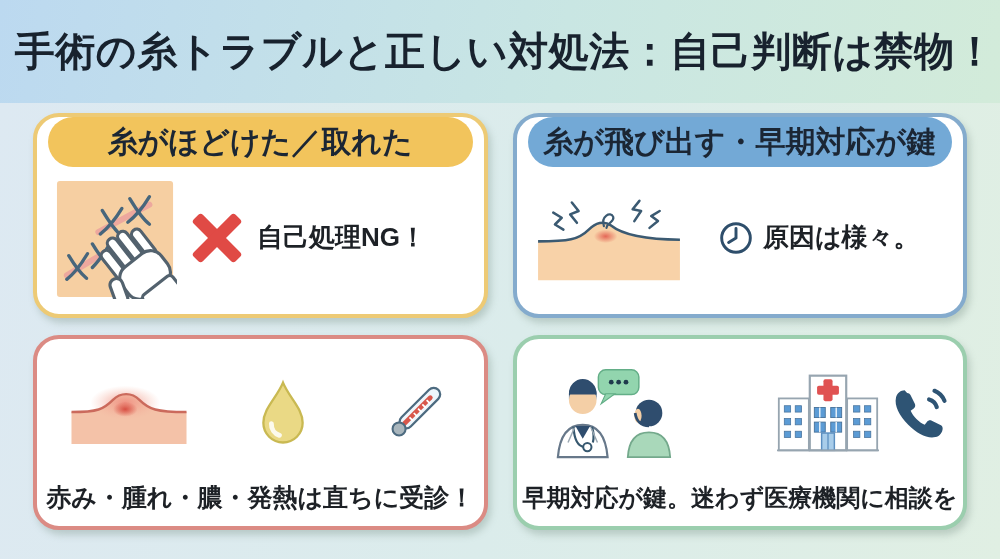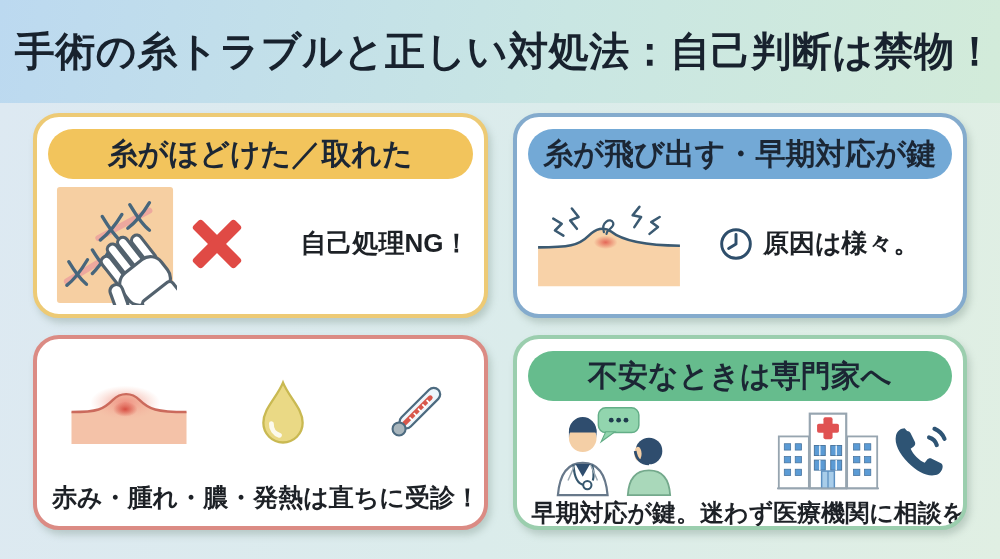--- a/index.html
+++ b/index.html
@@ -20,37 +20,37 @@
     background:linear-gradient(100deg,#dde9f2 0%,#dbeceb 52%,#e0efe3 100%);
     padding:10px 33px 0;box-sizing:border-box;
     display:grid;grid-template-columns:1fr 1fr;grid-template-rows:205px 195px;gap:17px 25px;
   }
   .card{
     background:#fff;border:4px solid var(--border,#ccc);border-radius:26px;
     box-shadow:3px 5px 7px rgba(125,150,140,.38);
     display:flex;flex-direction:column;overflow:hidden;
   }
   .pill{
-    flex:none;margin:12px 11px 0;height:50px;border-radius:26px;
+    flex:none;margin:0 11px 0;height:50px;border-radius:26px;
     background:var(--accent,#ddd);
     display:flex;align-items:center;justify-content:center;
     font-size:30px;font-weight:800;color:#1b2634;white-space:nowrap;
   }
   .body-row{flex:1;display:flex;align-items:center;}
   .c1-body{padding:0 14px 6px 18px;gap:8px;}
-  .c1-text{flex:1;text-align:right;font-size:26px;font-weight:800;color:#1d2126;line-height:1.35;}
+  .c1-text{flex:1;text-align:left;font-size:26px;font-weight:800;color:#1d2126;line-height:1.35;}
   .c2-body{padding:0 10px 6px 16px;}
   .c2-text{flex:1;display:flex;flex-direction:column;align-items:center;font-size:26px;font-weight:800;color:#1d2126;line-height:1.3;}
   .c2-line1{display:flex;align-items:center;gap:9px;}
   .body-col{flex:1;display:flex;flex-direction:column;}
   .icons-row{flex:1;display:flex;align-items:center;}
   .c3-icons{justify-content:space-between;padding:6px 30px 0;}
   .c4-icons{justify-content:space-between;padding:4px 14px 0;}
   .c4-right{display:flex;align-items:center;gap:12px;}
-  .caption{flex:none;text-align:center;font-weight:800;color:#1d2126;padding:0 15px 12px;white-space:nowrap;}
+  .caption{flex:none;text-align:center;font-weight:800;color:#1d2126;padding:0 6px 12px;white-space:nowrap;}
   .c3-caption{font-size:25px;}
   .c4-caption{font-size:24px;}
   svg{display:block;}
 </style>
 </head>
 <body>
 
 <div id="canvas">
 
   <div class="title-band">
@@ -164,21 +164,20 @@
               </g>
               <circle cx="45" cy="71" r="7.5" fill="#a9b6bd" stroke="#4d6b80" stroke-width="2.4"></circle>
             </g>
           </svg>
         </div>
         <div class="caption c3-caption">赤み・腫れ・膿・発熱は直ちに受診！</div>
       </div>
     </div>
 
     <div class="card" style="--accent: #66bc8d; --border: #9bceae;">
-      <div class="pill">不安なときは専門家へ</div>
       <div class="body-col">
         <div class="icons-row c4-icons">
           <svg width="155" height="92" viewBox="0 0 150 100">
 
             <path d="M20,98 C22,74 31,63 47,63 C63,63 72,74 74,98 Z" fill="#ffffff" stroke="#67788a" stroke-width="2.4"></path>
             <path d="M39,64 L47,78 L55,64 Z" fill="#2f4d6e"></path>
             <circle cx="47" cy="36" r="15" fill="#f4cfa6"></circle>
             <path d="M32,36 a15,15 0 0 1 30,0 l0,-7 a15,16 0 0 0 -30,0 Z" fill="#2f4d6e"></path>
             <path d="M32,30 a15,15 0 0 1 30,0" fill="#2f4d6e"></path>
             <path d="M37,65 Q38,86 49,87" stroke="#37586f" stroke-width="2.4" fill="none"></path>

